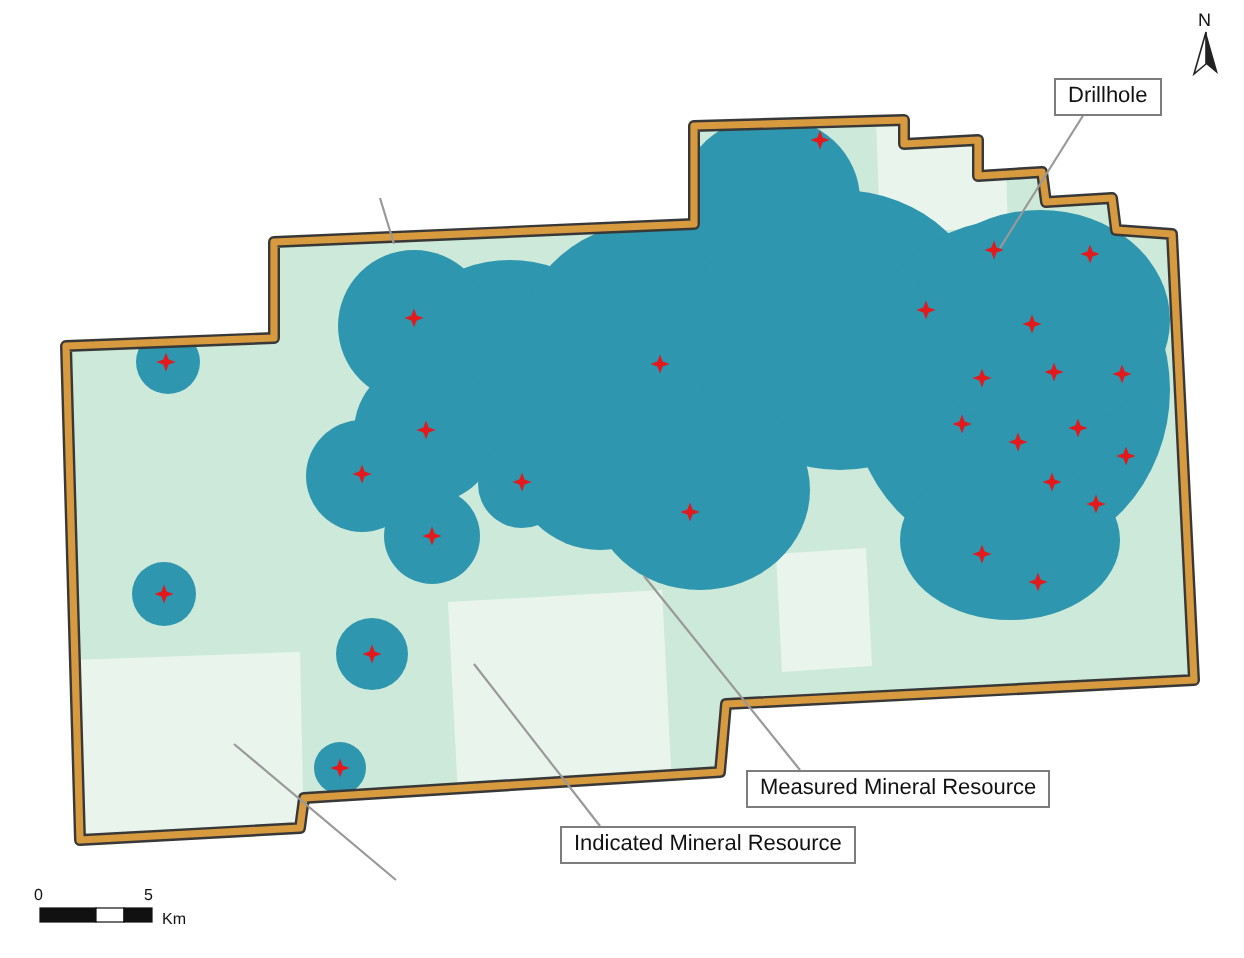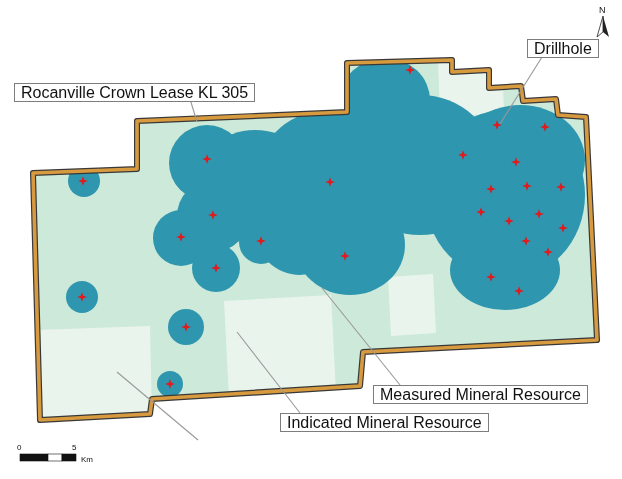--- a/index.html
+++ b/index.html
@@ -20,21 +20,21 @@
   .boundary-band  { fill:none; stroke: var(--boundary-band, #d89a3e); stroke-width:3.6; stroke-linejoin:round; }
 
   .leader { stroke: var(--leader, #999999); stroke-width:1.1; fill:none; }
   .drill  { fill: var(--drillhole, #e3191c); }
 
   .map-label {
     position:absolute;
     background:#ffffff;
     border:1px solid #7d7d7d;
     padding:2px 6px;
-    font-size:16px;
+    font-size:11px;
     line-height:13px;
     color:#111111;
     white-space:nowrap;
   }
   .scale-text { font-family:"Liberation Sans", sans-serif; font-size:8px; fill:#111111; }
   .north-text { font-family:"Liberation Sans", sans-serif; font-size:9px; fill:#111111; }
   .scale-black { fill:#111111; stroke:#111111; stroke-width:0.6; }
   .scale-white { fill:#ffffff; stroke:#111111; stroke-width:0.6; }
 </style>
 </head>
@@ -131,18 +131,17 @@
     <g>
       <text class="scale-text" x="17" y="450">0</text>
       <text class="scale-text" x="72" y="450">5</text>
       <rect class="scale-black" x="20" y="454" width="28" height="7"></rect>
       <rect class="scale-white" x="48" y="454" width="14" height="7"></rect>
       <rect class="scale-black" x="62" y="454" width="14" height="7"></rect>
       <text class="scale-text" x="81" y="462">Km</text>
     </g>
   </svg>
 
-  <div class="map-label" style="left:14px;  top:83px">Rocanville Crown Lease KL 305</div>
   <div class="map-label" style="left:527px; top:39px">Drillhole</div>
   <div class="map-label" style="left:373px; top:385px">Measured Mineral Resource</div>
   <div class="map-label" style="left:280px; top:413px">Indicated Mineral Resource</div>
 
 </div>
 
 </body></html>

